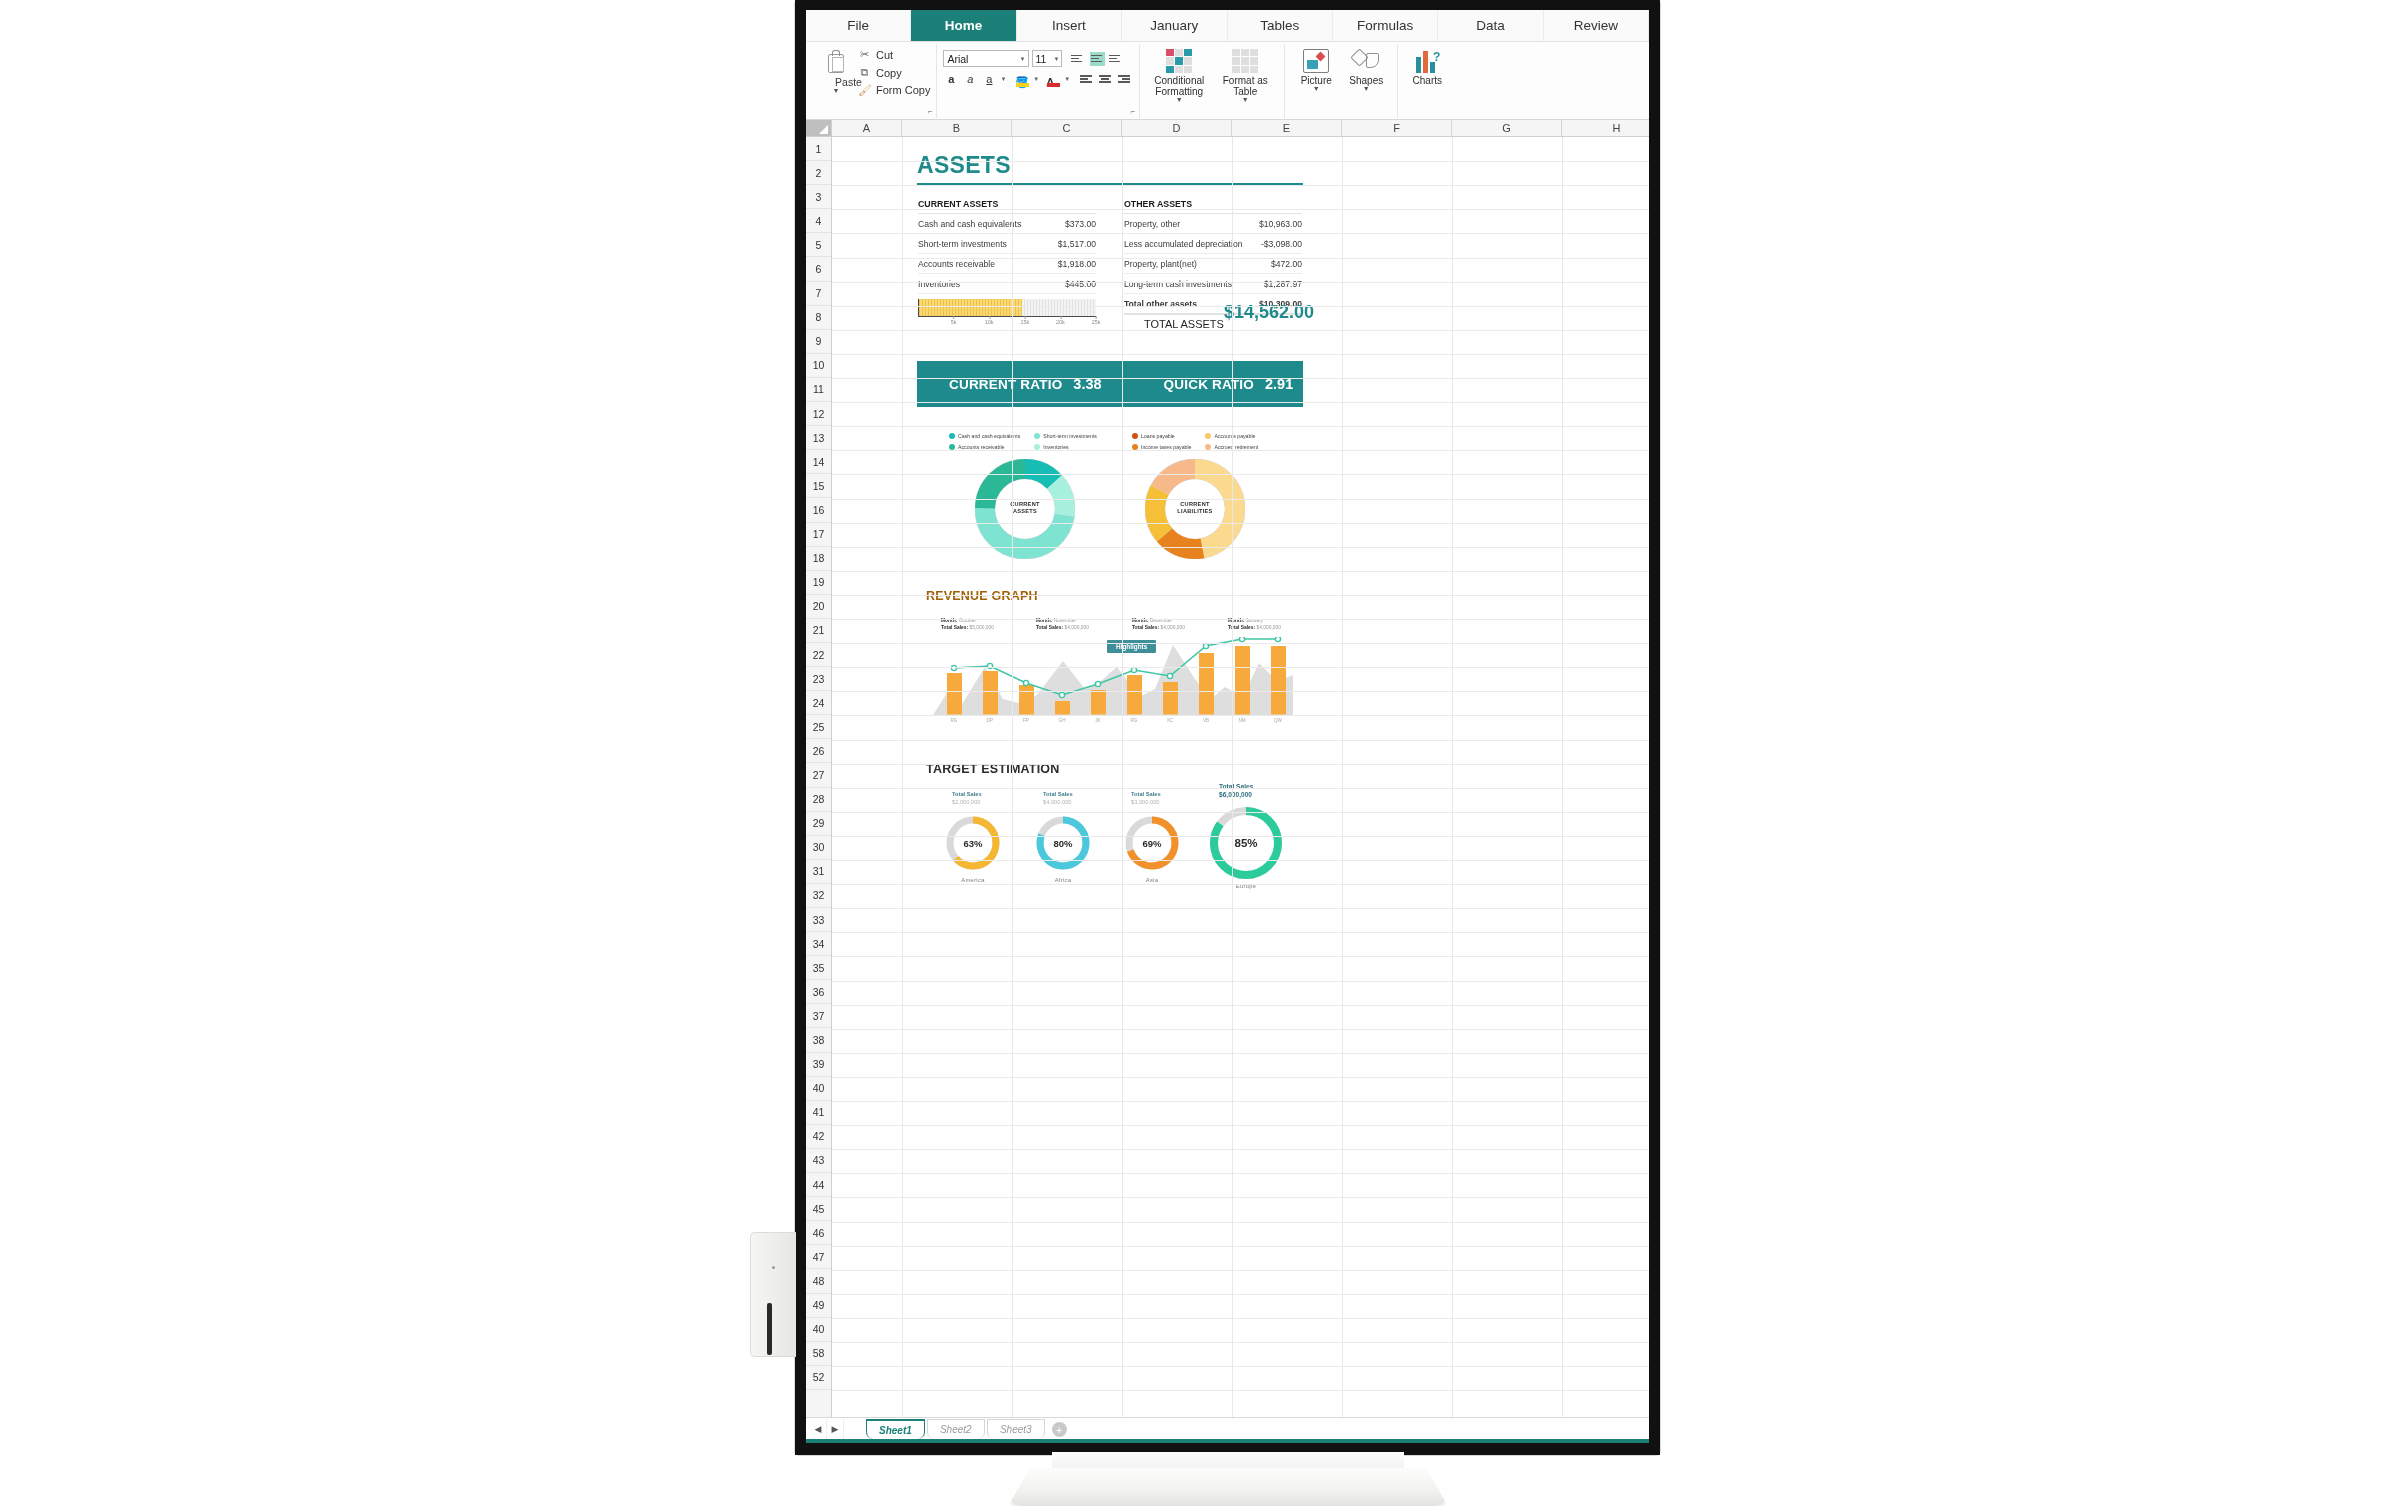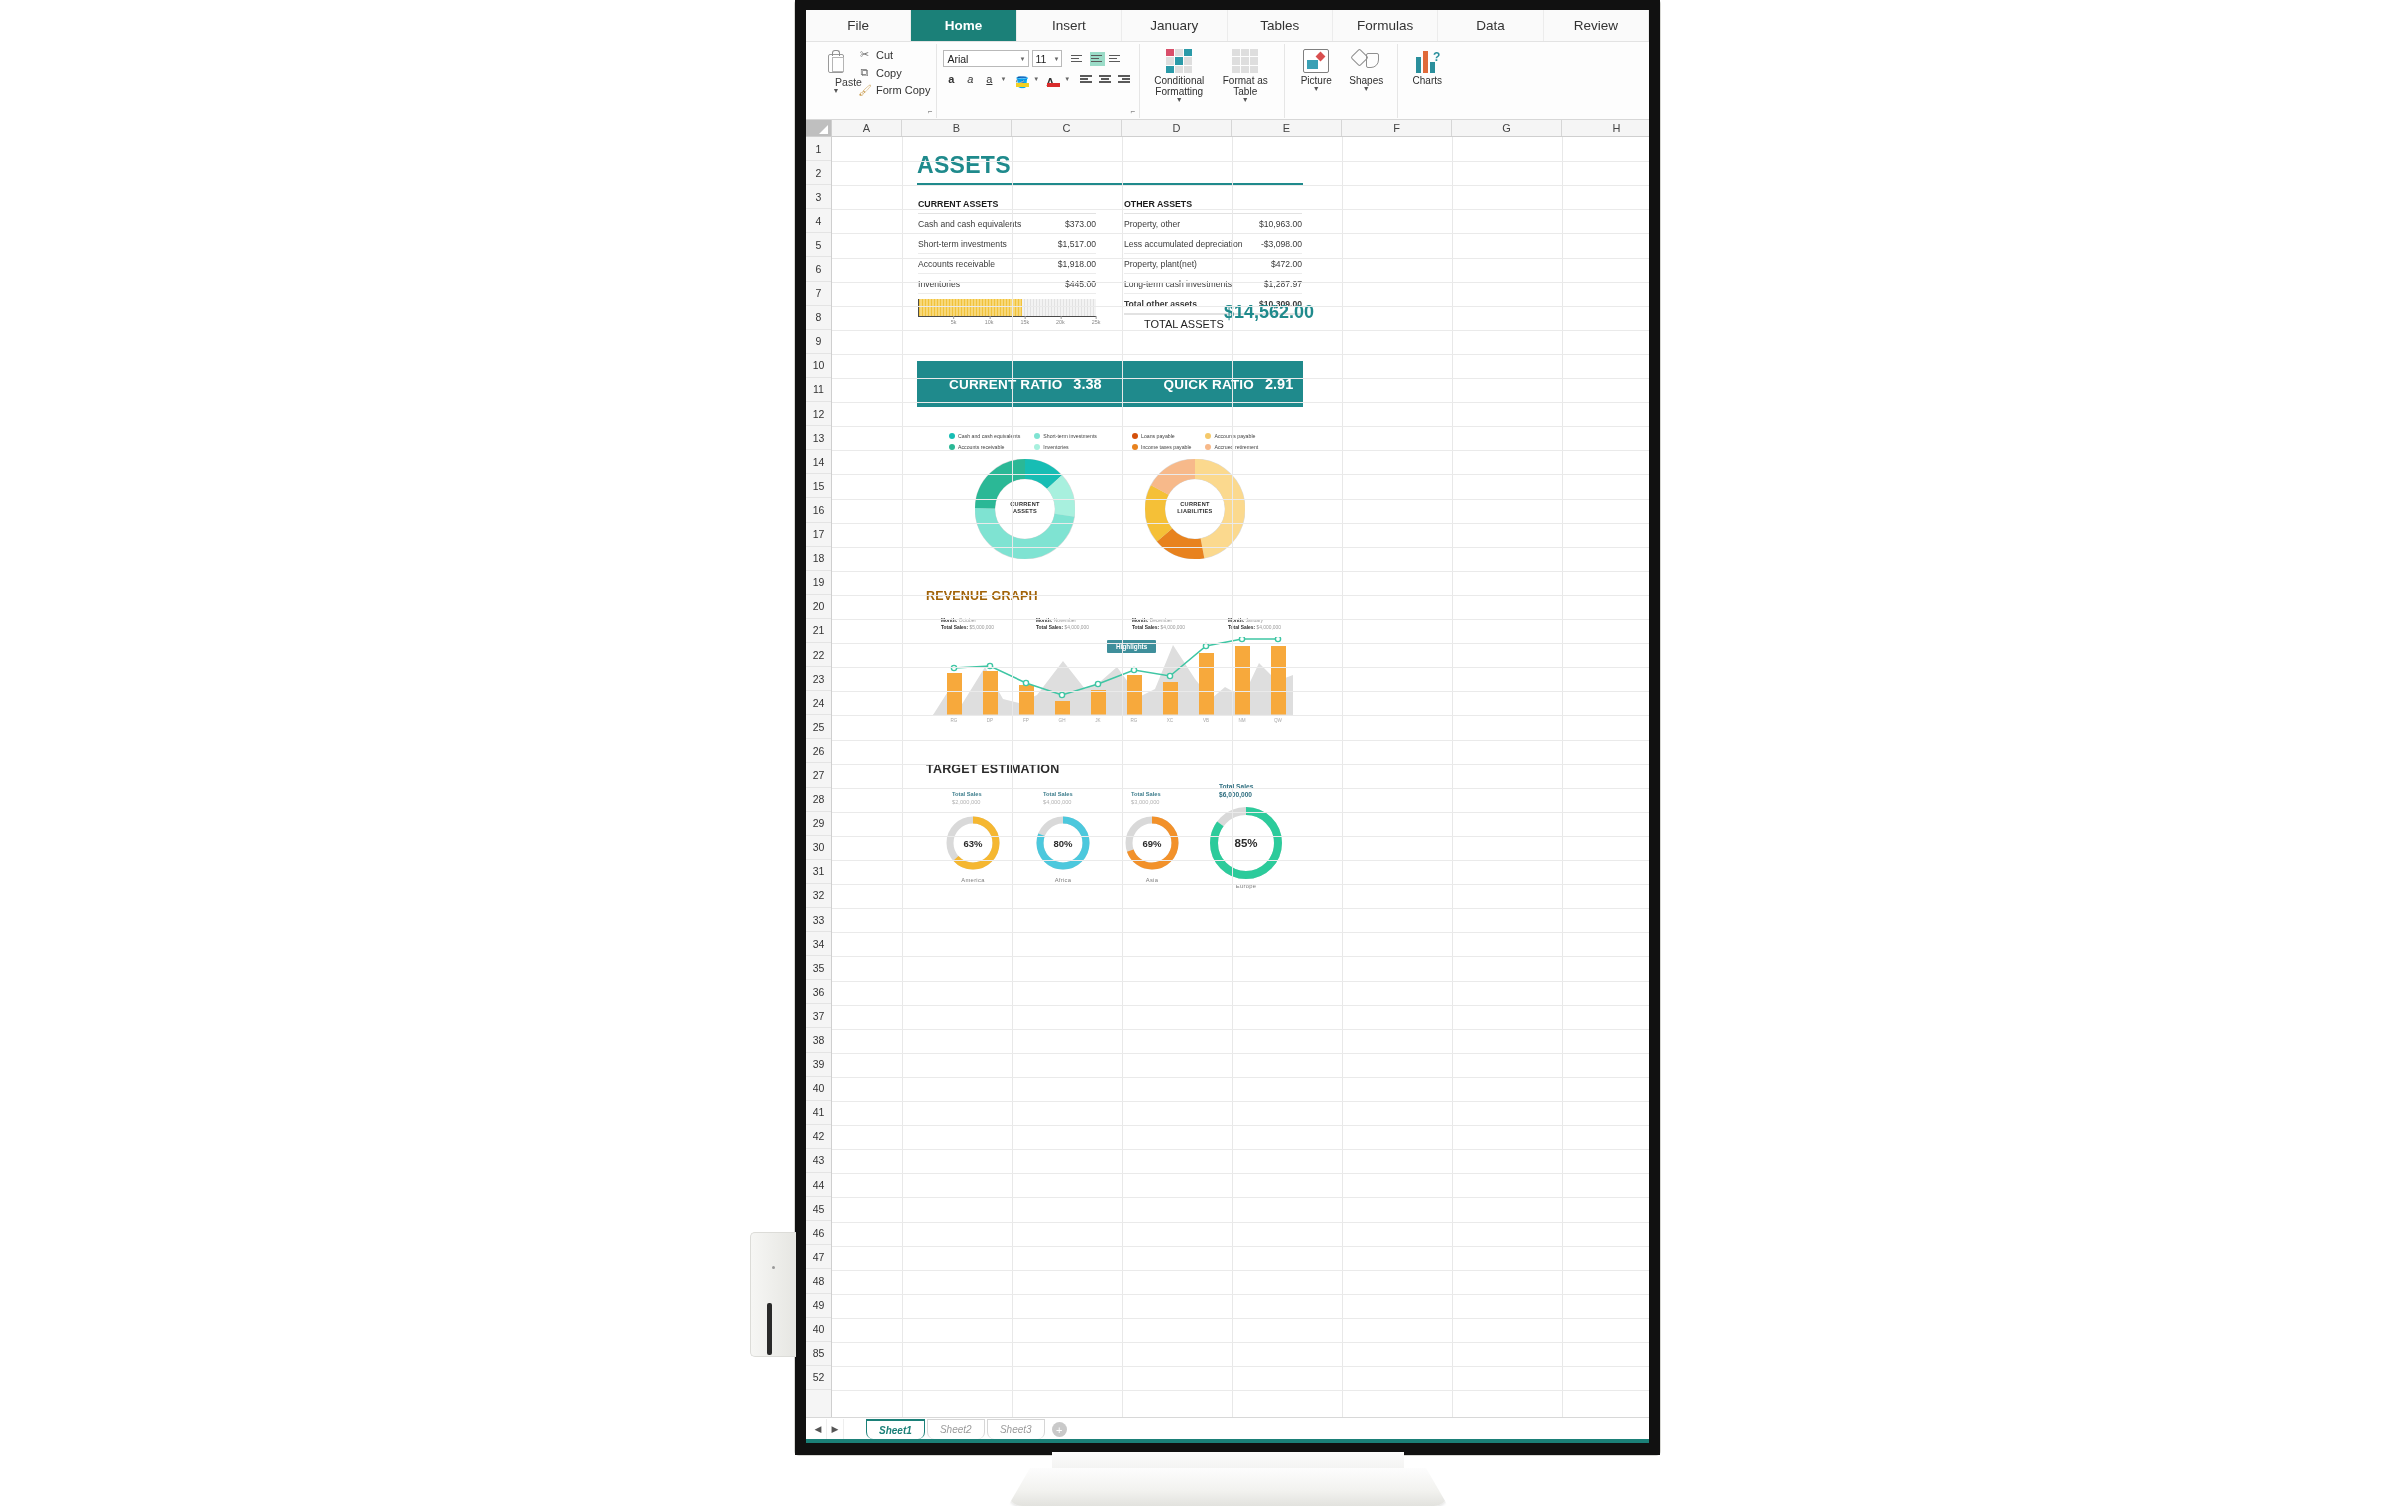--- a/index.html
+++ b/index.html
@@ -459,21 +459,21 @@
               <div class="rowcell">41</div>
               <div class="rowcell">42</div>
               <div class="rowcell">43</div>
               <div class="rowcell">44</div>
               <div class="rowcell">45</div>
               <div class="rowcell">46</div>
               <div class="rowcell">47</div>
               <div class="rowcell">48</div>
               <div class="rowcell">49</div>
               <div class="rowcell">40</div>
-              <div class="rowcell">85</div>
+              <div class="rowcell">58</div>
               <div class="rowcell">52</div>
             </div>
           <div id="cells">
 
             <div id="dash">
 
               <div id="assets-title">ASSETS</div>
               <div id="assets-rule"></div>
 
               <div class="tbl" style="left:86px; top:62px;">

